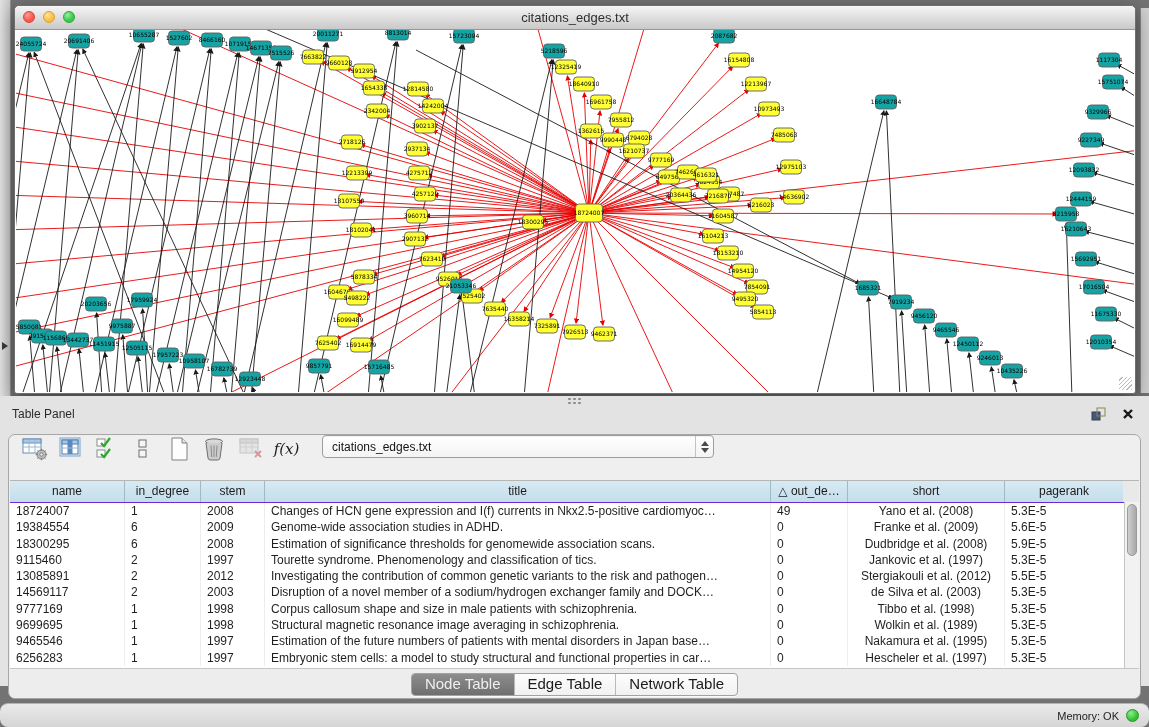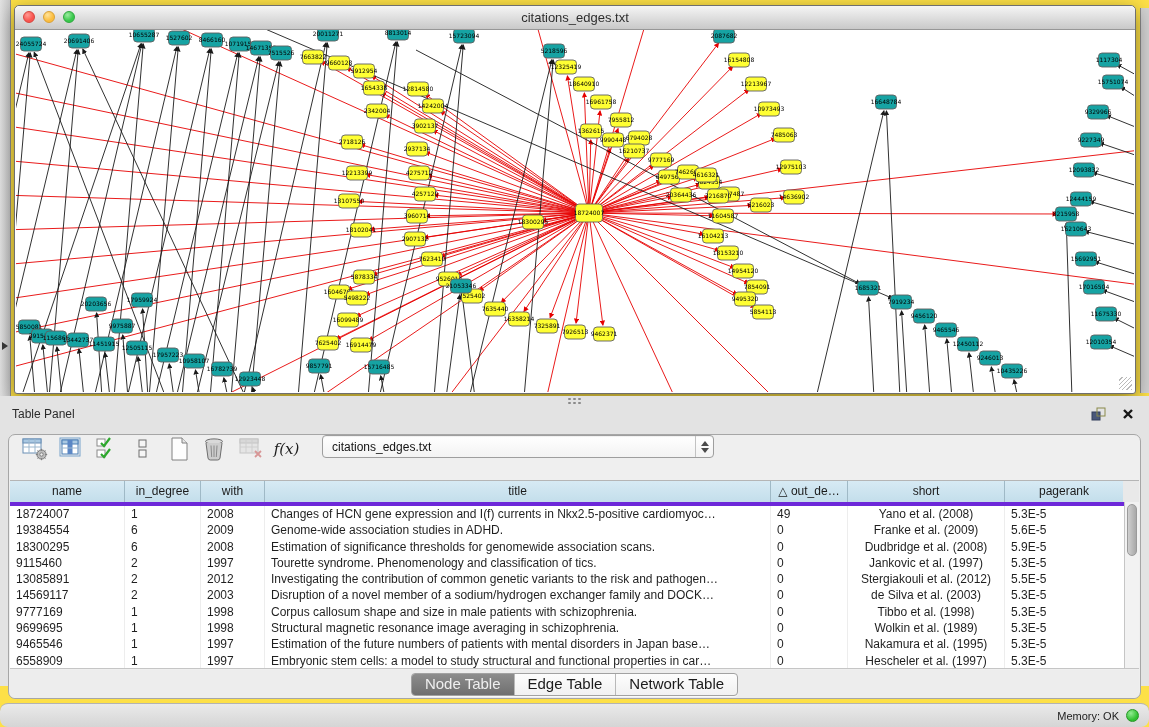--- a/index.html
+++ b/index.html
@@ -1,17 +1,17 @@
 <!DOCTYPE html>
 <html><head>
 <meta charset="utf-8">
 <style>
   html,body{margin:0;padding:0;}
   body{font-family:"Liberation Sans","DejaVu Sans",sans-serif;-webkit-font-smoothing:antialiased;}
-  #root{position:relative;width:1149px;height:727px;background:#fde047;overflow:hidden;}
+  #root{position:relative;width:1149px;height:727px;background:#737373;overflow:hidden;}
 
   
   .left-strip{position:absolute;left:0;top:0;width:10px;height:396px;background:linear-gradient(90deg,#E2E2E2,#C9C9C9);border-right:1px solid #8F8F8F;}
   .left-strip .tri{position:absolute;left:2px;top:342px;width:0;height:0;border-top:4px solid transparent;border-bottom:4px solid transparent;border-left:6px solid #3A3A3A;}
   .right-sliver{position:absolute;right:0;top:8px;width:8px;height:385px;background:#D2D2D2;border-left:1px solid #8A8A8A;}
 
   
   .net-window{position:absolute;left:14px;top:5px;width:1120px;height:387px;background:#fff;border:1px solid #6F6F6F;border-radius:5px 5px 3px 3px;box-shadow:0 6px 20px rgba(0,0,0,.45);}
   .titlebar{position:relative;height:23px;background:linear-gradient(#F5F5F5,#C9C9C9);border-bottom:1px solid #979797;border-radius:5px 5px 0 0;text-align:center;line-height:23px;font-size:13px;color:#2E2E2E;}
   .lights{position:absolute;left:8px;top:5px;display:flex;gap:8px;}
@@ -34,21 +34,21 @@
   .toolbar{position:absolute;top:0;left:0;right:0;height:45px;display:flex;align-items:flex-start;padding-left:12px;gap:9px;box-sizing:border-box;}
   .tb-icon{width:27px;height:27px;display:flex;align-items:center;justify-content:center;}
   .fx{font-family:"DejaVu Serif",serif;font-style:italic;font-size:15px;color:#1c1c1c;}
   .combo{width:392px;height:23px;margin-left:13px;background:linear-gradient(#FFFFFF,#F3F3F3);border:1px solid #9E9E9E;border-radius:4px;display:flex;align-items:center;box-sizing:border-box;box-shadow:inset 0 1px 1px rgba(0,0,0,.06);}
   .combo .val{flex:1;padding-left:9px;font-size:12px;color:#141414;}
   .combo .step{width:17px;height:100%;border-left:1px solid #C2C2C2;display:flex;flex-direction:column;align-items:center;justify-content:center;gap:2px;}
   .combo .step .up{width:0;height:0;border-left:4px solid transparent;border-right:4px solid transparent;border-bottom:5px solid #4A4A4A;}
   .combo .step .dn{width:0;height:0;border-left:4px solid transparent;border-right:4px solid transparent;border-top:5px solid #4A4A4A;}
 
   .tablewrap{position:absolute;left:1px;right:1px;top:45px;bottom:29px;background:#fff;border-top:1px solid #B5B5B5;border-bottom:1px solid #C5C5C5;overflow:hidden;}
-  .thead{display:flex;height:21px;border-bottom:4px solid #6d28d9;}
+  .thead{display:flex;height:21px;border-bottom:1px solid #6d28d9;}
   .th{background:linear-gradient(#D7EAF4,#C3DEEB);border-right:1px solid #9FB9C6;box-sizing:border-box;font-size:12px;color:#1B1B1B;text-align:center;line-height:21px;overflow:hidden;white-space:nowrap;}
   .th-corner{flex:1;background:#E9E9E9;border-right:none;}
   .tbody{position:relative;}
   .tr{display:flex;height:16.3px;}
   .td{font-size:12px;color:#1F1F1F;line-height:16.3px;padding-left:6px;box-sizing:border-box;border-right:1px solid #EDEDED;overflow:hidden;white-space:nowrap;}
   .td.center{text-align:center;padding-left:0;}
   .c0{width:115px;}.c1{width:76px;}.c2{width:64px;}.c3{width:506px;}.c4{width:77px;}.c5{width:157px;}.c6{width:118px;border-right:none;}
   .vscroll{position:absolute;right:0;top:21px;bottom:0;width:14px;background:#F2F2F2;border-left:1px solid #C5C5C5;}
   .vscroll .thumb{position:absolute;left:2px;right:2px;top:2px;height:52px;border-radius:5px;background:linear-gradient(90deg,#CFCFCF,#A8A8A8);border:1px solid #9A9A9A;box-sizing:border-box;}
 
@@ -780,21 +780,21 @@
               <span class="up"></span>
               <span class="dn"></span>
             </span>
         </div>
       </div>
 
       <div class="tablewrap">
         <div class="thead" id="thead">
             <div class="th c0">name</div>
             <div class="th c1">in_degree</div>
-            <div class="th c2">with</div>
+            <div class="th c2">stem</div>
             <div class="th c3">title</div>
             <div class="th c4">△ out_de…</div>
             <div class="th c5">short</div>
             <div class="th c6">pagerank</div>
             <div class="th th-corner"></div>
           </div>
         <div class="tbody" id="tbody">
             <div class="tr">
               <div class="td c0">18724007</div>
               <div class="td c1">1</div>
@@ -870,21 +870,21 @@
             <div class="tr">
               <div class="td c0">9465546</div>
               <div class="td c1">1</div>
               <div class="td c2">1997</div>
               <div class="td c3">Estimation of the future numbers of patients with mental disorders in Japan base…</div>
               <div class="td c4">0</div>
               <div class="td c5 center">Nakamura et al. (1995)</div>
               <div class="td c6">5.3E-5</div>
             </div>
             <div class="tr">
-              <div class="td c0">6558909</div>
+              <div class="td c0">6256283</div>
               <div class="td c1">1</div>
               <div class="td c2">1997</div>
               <div class="td c3">Embryonic stem cells: a model to study structural and functional properties in car…</div>
               <div class="td c4">0</div>
               <div class="td c5 center">Hescheler et al. (1997)</div>
               <div class="td c6">5.3E-5</div>
             </div>
           </div>
         <div class="vscroll">
             <div class="thumb"></div>

